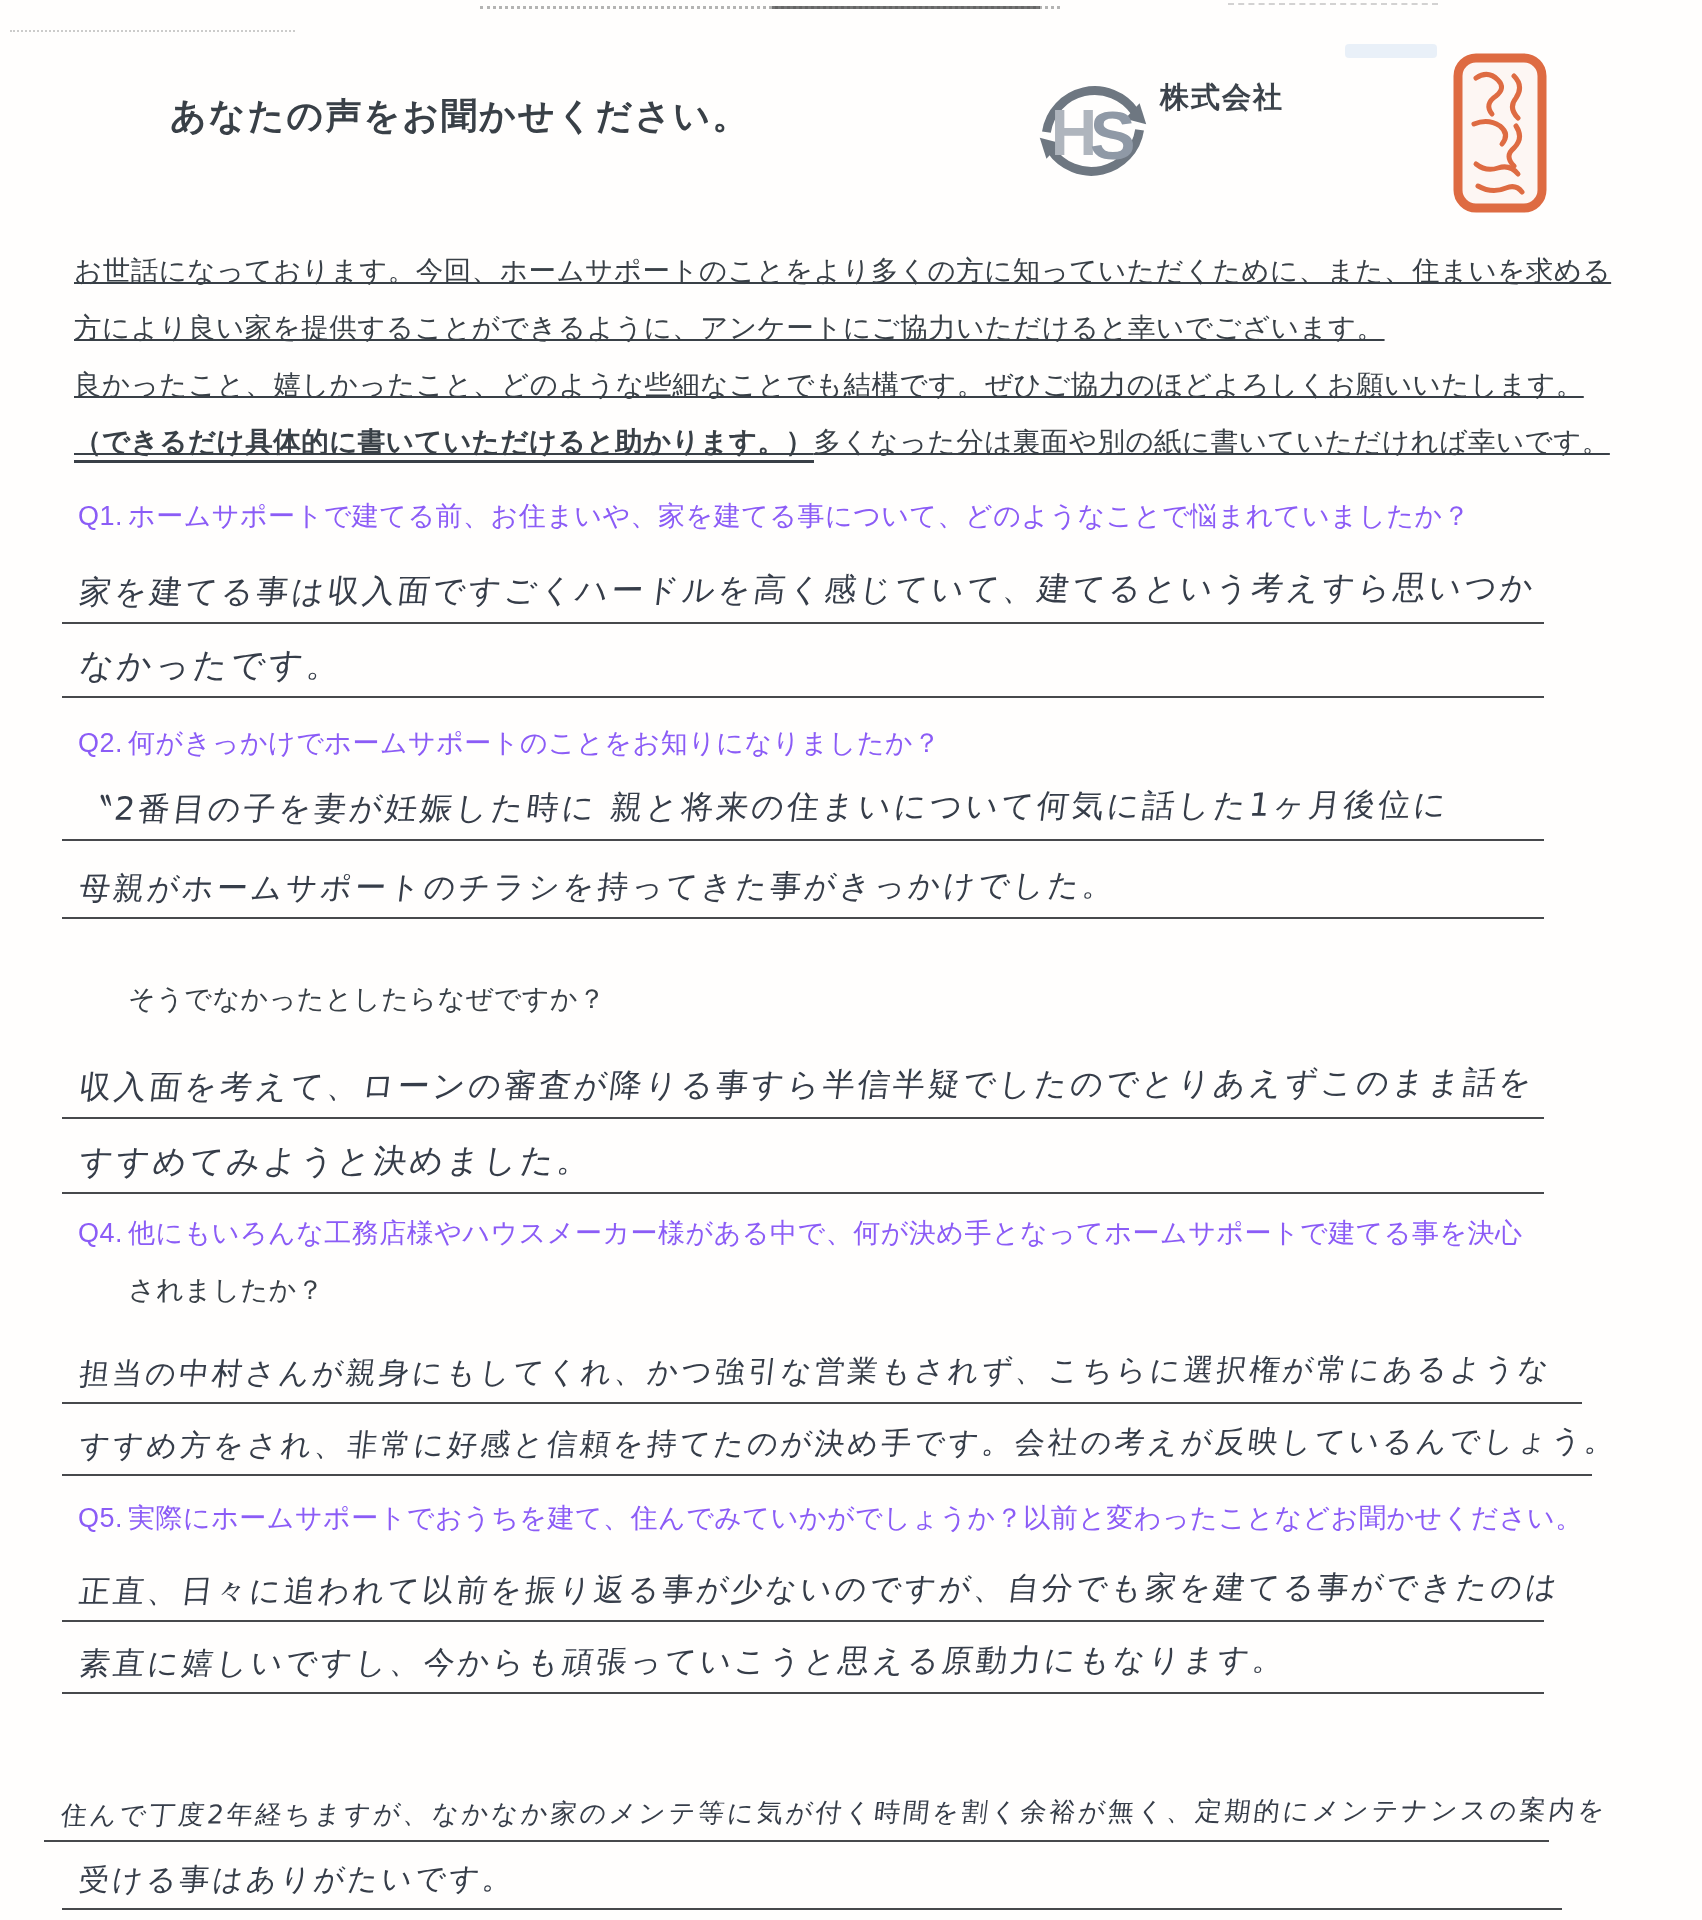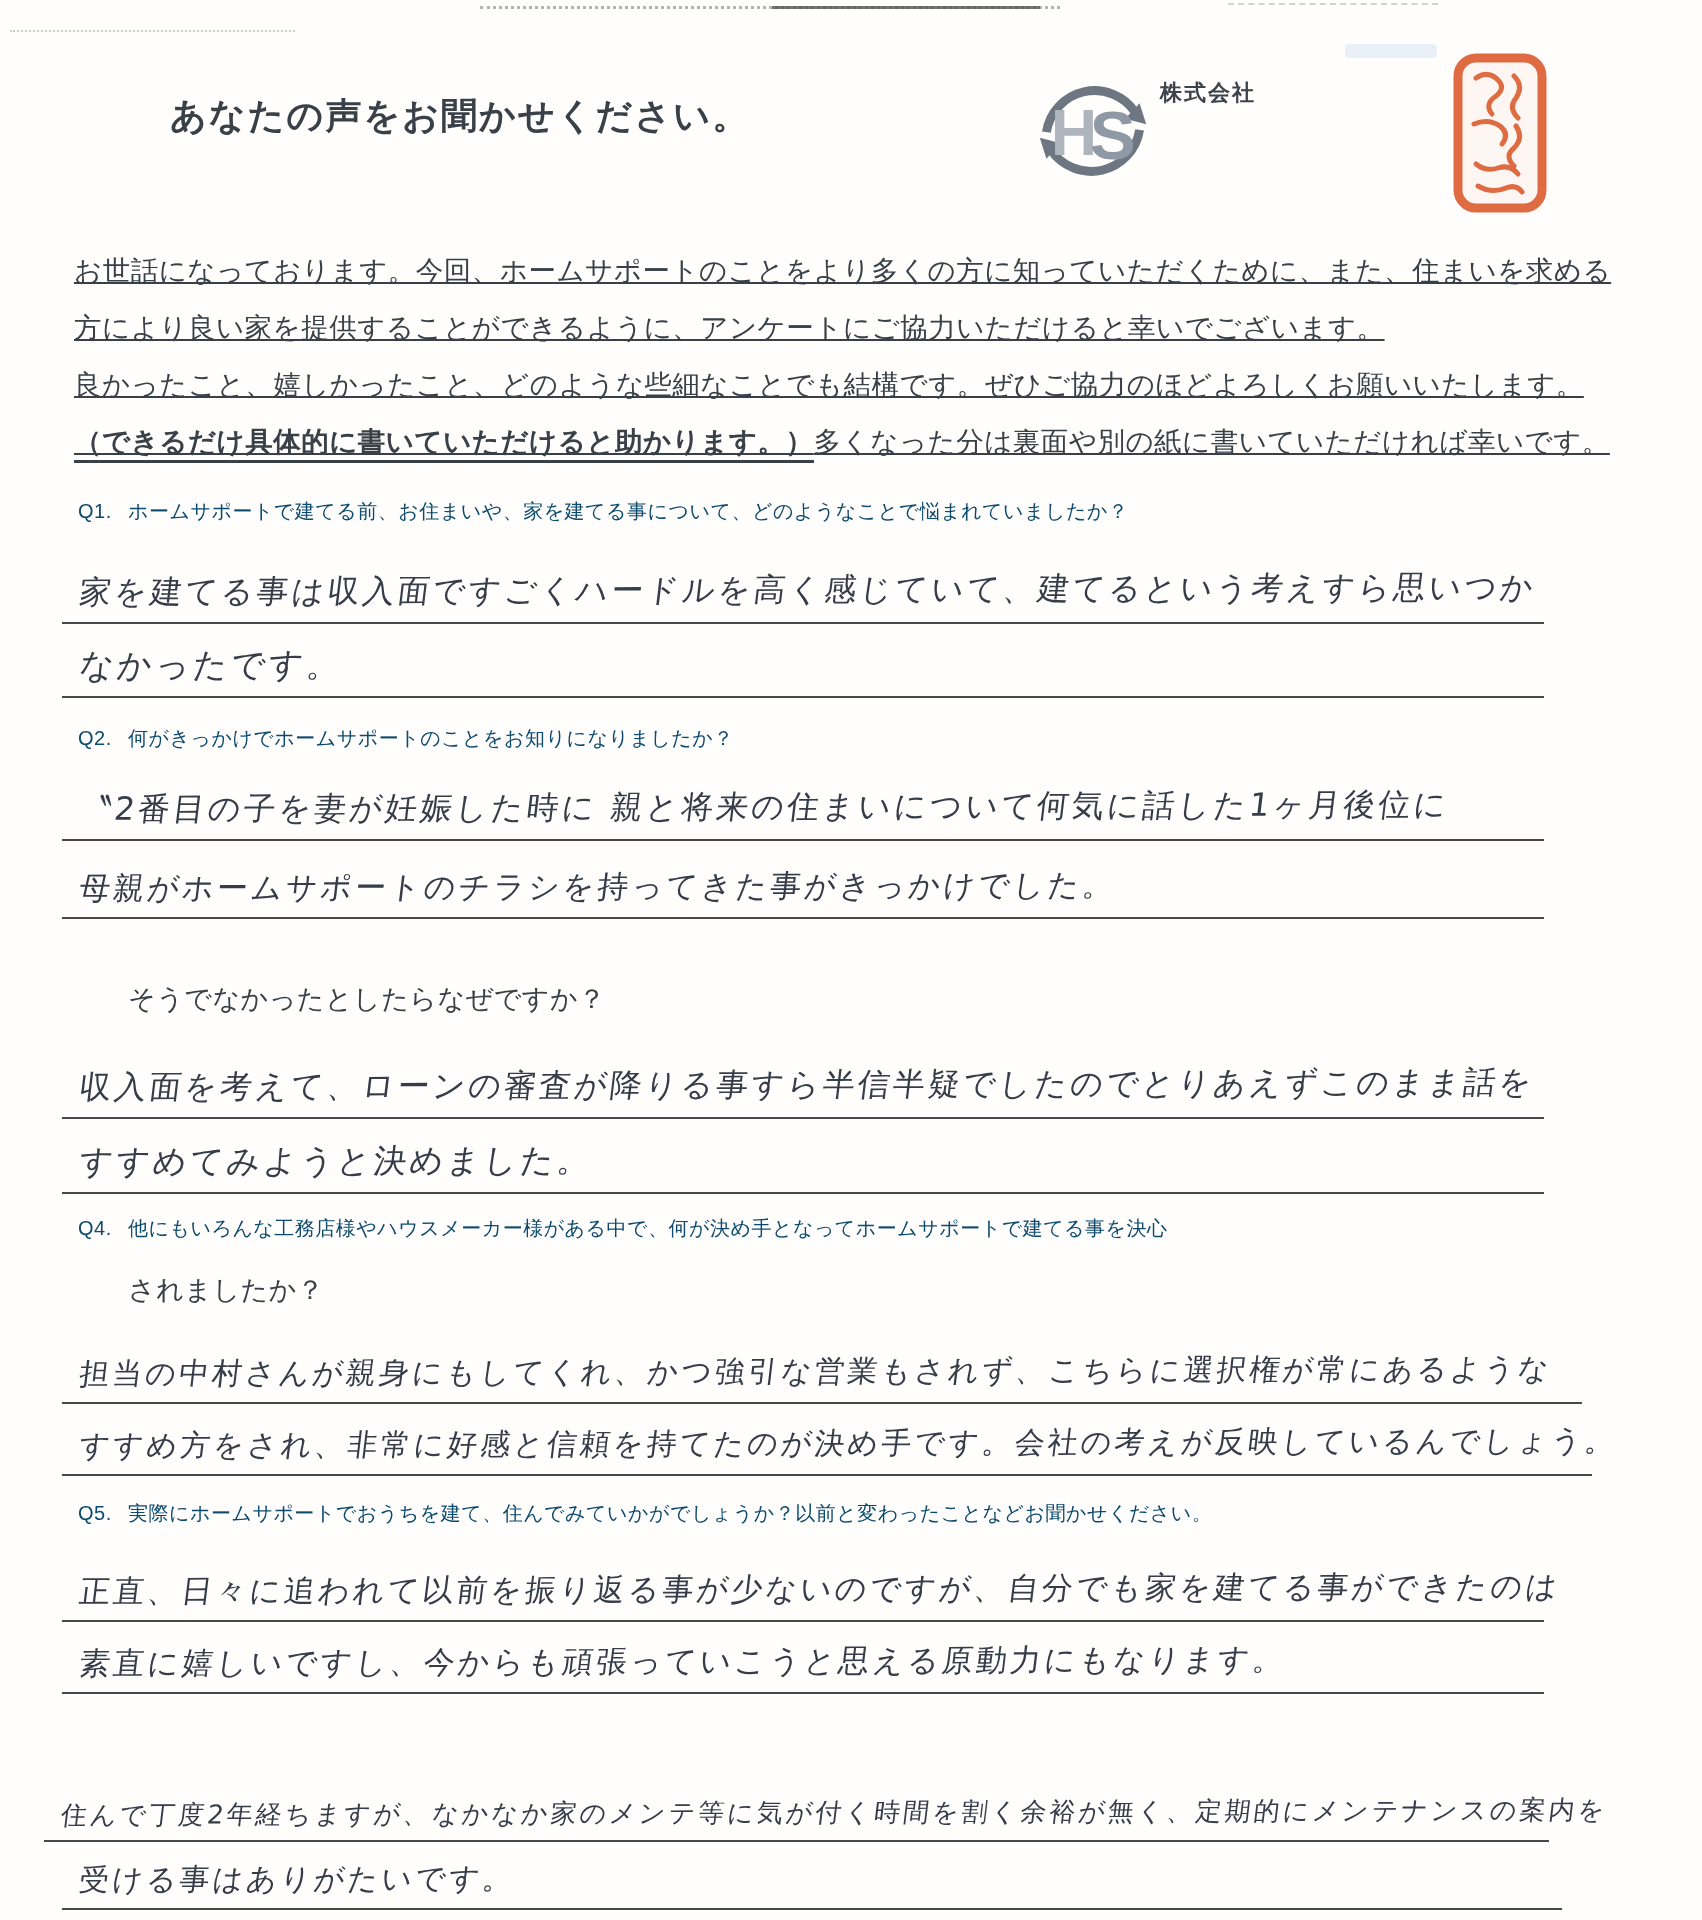--- a/index.html
+++ b/index.html
@@ -20,37 +20,37 @@
   .art-dot3{left:1228px;top:3px;width:210px;border-top:2px dashed #a8a8a8;opacity:.5;}
   .art-blue{left:1345px;top:44px;width:92px;height:14px;background:#cfe0f2;opacity:.45;border-radius:4px;}
   
   .title{
     position:absolute;left:170px;top:92px;
     font-size:36px;font-weight:700;letter-spacing:2px;color:#394047;
   }
   .hs-mark{position:absolute;left:1032px;top:70px;width:122px;height:122px;}
   .corp-prefix{
     position:absolute;left:1160px;top:78px;
-    font-size:22px;font-weight:700;color:#3c434b;letter-spacing:2px;
+    font-size:29px;font-weight:700;color:#3c434b;letter-spacing:2px;
   }
   .corp-name{
     position:absolute;left:1156px;top:112px;
     font-size:46px;font-weight:700;color:#3c434b;letter-spacing:1px;z-index:2;
   }
   .seal{position:absolute;left:1452px;top:52px;width:96px;height:162px;z-index:1;opacity:.92;}
   
   .intro{
     position:absolute;left:74px;top:242px;width:1560px;
     font-size:27.5px;line-height:57px;color:#394047;letter-spacing:.5px;text-decoration:underline;
   }
   .note-bold{font-weight:700;border-bottom:3px solid #394047;padding-bottom:3px;}
   
   .q{
     position:absolute;left:78px;
-    font-size:20px;color:#0c4a6e;letter-spacing:.5px;white-space:nowrap;
+    font-size:27px;color:#8b5cf6;letter-spacing:.5px;white-space:nowrap;
   }
   .qlabel{display:inline-block;width:50px;}
   .qcont{position:absolute;left:128px;font-size:27px;color:#394047;letter-spacing:.5px;white-space:nowrap;}
   .q1{top:498px;} .q2{top:725px;}
   .q3a{top:938px;} .q3b{top:981px;}
   .q4a{top:1215px;} .q4b{top:1272px;}
   .q5{top:1500px;} .q6{top:1722px;}
   
   .ansline{
     position:absolute;left:62px;width:1482px;height:74px;

